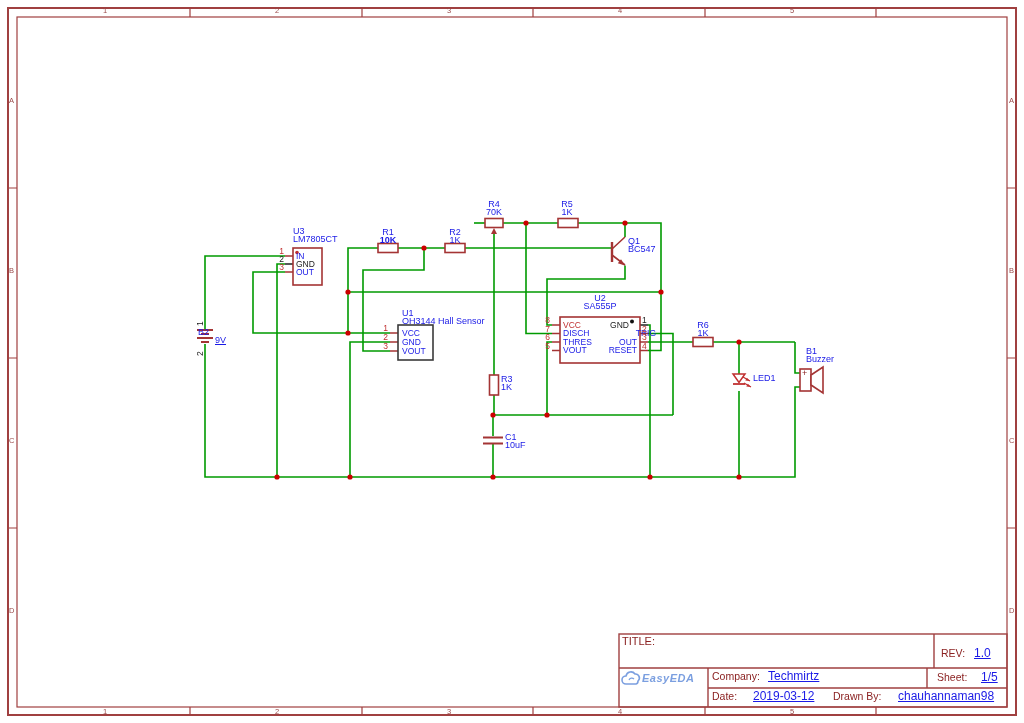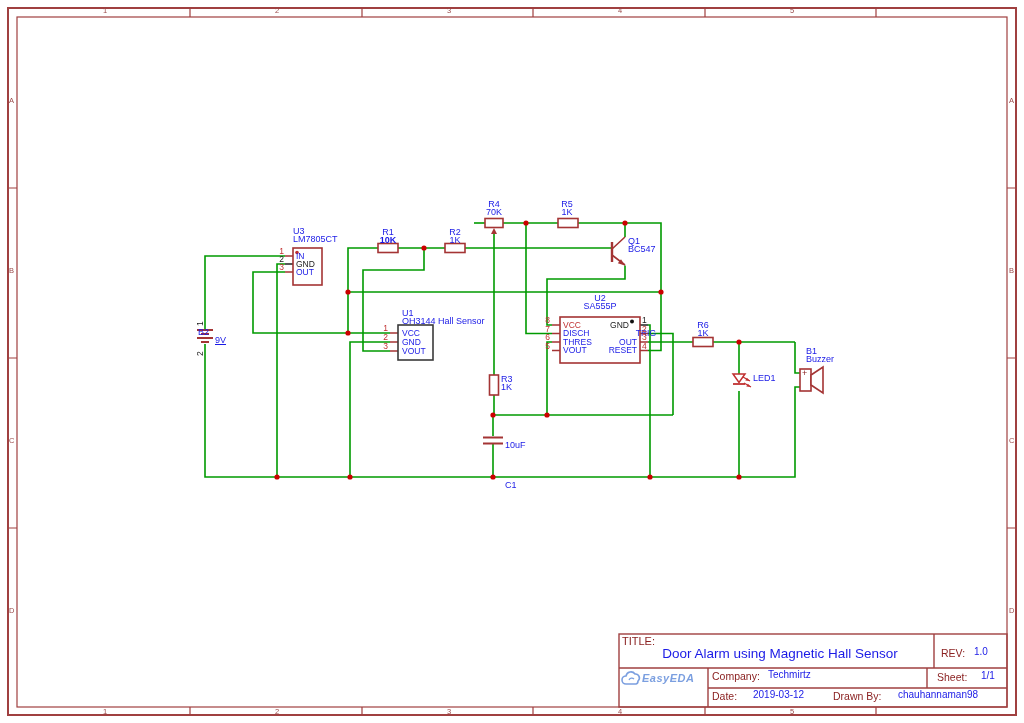--- a/index.html
+++ b/index.html
@@ -9,21 +9,21 @@
   .lbl{position:absolute;font-family:"Liberation Sans",sans-serif;font-size:9px;
        color:#1A1AE6;white-space:nowrap;line-height:1;}
   .ctr{text-align:center;}
   .rt{text-align:right;}
   .pin{font-size:8.5px;}
   .red{color:#C03030;}
   .bk{color:#1b1b1b;}
   .dr{color:#8B2222;}
   .frm{font-size:7.5px;color:#9a4a4a;}
   .tb{font-size:10.5px;color:#8B2222;}
-  .tbv{font-size:10px;color:#1A1AE6;}
+  .tbv{font-size:12px;color:#1A1AE6;text-decoration:underline;}
   .ttl{font-size:13.5px;color:#1A1AE6;}
   .tsm{font-size:11px;color:#8B2222;}
   .logo{font-size:11px;font-weight:bold;font-style:italic;color:#7B9FE0;letter-spacing:.5px;}
   .rot{transform:rotate(-90deg);transform-origin:left top;}
 </style>
 </head>
 <body>
 
 <div id="canvas">
 
@@ -161,28 +161,27 @@
 <div class="lbl frm" style="left:9px;top:97px;">A</div>
 <div class="lbl frm" style="left:9px;top:267px;">B</div>
 <div class="lbl frm" style="left:9px;top:437px;">C</div>
 <div class="lbl frm" style="left:9px;top:607px;">D</div>
 <div class="lbl frm" style="left:1009px;top:97px;">A</div>
 <div class="lbl frm" style="left:1009px;top:267px;">B</div>
 <div class="lbl frm" style="left:1009px;top:437px;">C</div>
 <div class="lbl frm" style="left:1009px;top:607px;">D</div>
 
 <div class="lbl tsm" style="left:622px;top:636px;">TITLE:</div>
-<div class="lbl ttl ctr" style="left:640px;top:647px;width:280px;">Door Alarm using Magnetic Hall Sensor</div>
 <div class="lbl tb" style="left:941px;top:648px;">REV:</div>
 <div class="lbl tbv" style="left:974px;top:647px;">1.0</div>
 <div class="lbl logo" style="left:642px;top:673px;">EasyEDA</div>
 <div class="lbl tb" style="left:712px;top:671px;">Company:</div>
 <div class="lbl tbv" style="left:768px;top:670px;">Techmirtz</div>
 <div class="lbl tb" style="left:937px;top:672px;">Sheet:</div>
-<div class="lbl tbv" style="left:981px;top:671px;">1/1</div>
+<div class="lbl tbv" style="left:981px;top:671px;">1/5</div>
 <div class="lbl tb" style="left:712px;top:691px;">Date:</div>
 <div class="lbl tbv" style="left:753px;top:690px;">2019-03-12</div>
 <div class="lbl tb" style="left:833px;top:691px;">Drawn By:</div>
 <div class="lbl tbv" style="left:898px;top:690px;">chauhannaman98</div>
 
 <div class="lbl" style="left:293px;top:227px;">U3</div>
 <div class="lbl" style="left:293px;top:235px;">LM7805CT</div>
 <div class="lbl" style="left:402px;top:309px;">U1</div>
 <div class="lbl" style="left:402px;top:317px;">OH3144 Hall Sensor</div>
 <div class="lbl ctr" style="left:560px;top:294px;width:80px;">U2</div>
@@ -192,21 +191,21 @@
 <div class="lbl ctr" style="left:425px;top:228px;width:60px;">R2</div>
 <div class="lbl ctr" style="left:425px;top:236px;width:60px;">1K</div>
 <div class="lbl ctr" style="left:464px;top:200px;width:60px;">R4</div>
 <div class="lbl ctr" style="left:464px;top:208px;width:60px;">70K</div>
 <div class="lbl ctr" style="left:537px;top:200px;width:60px;">R5</div>
 <div class="lbl ctr" style="left:537px;top:208px;width:60px;">1K</div>
 <div class="lbl ctr" style="left:673px;top:321px;width:60px;">R6</div>
 <div class="lbl ctr" style="left:673px;top:329px;width:60px;">1K</div>
 <div class="lbl" style="left:501px;top:375px;">R3</div>
 <div class="lbl" style="left:501px;top:383px;">1K</div>
-<div class="lbl" style="left:505px;top:433px;margin-top:48px;">C1</div>
+<div class="lbl" style="left:505px;top:433px;">C1</div>
 <div class="lbl" style="left:505px;top:441px;">10uF</div>
 <div class="lbl" style="left:628px;top:237px;">Q1</div>
 <div class="lbl" style="left:628px;top:245px;">BC547</div>
 <div class="lbl" style="left:753px;top:374px;">LED1</div>
 <div class="lbl" style="left:806px;top:347px;">B1</div>
 <div class="lbl" style="left:806px;top:355px;">Buzzer</div>
 <div class="lbl" style="left:198px;top:328px;">B2</div>
 <div class="lbl" style="left:215px;top:336px;text-decoration:underline;">9V</div>
 <div class="lbl dr" style="left:802px;top:369px;font-size:9px;">+</div>
 

